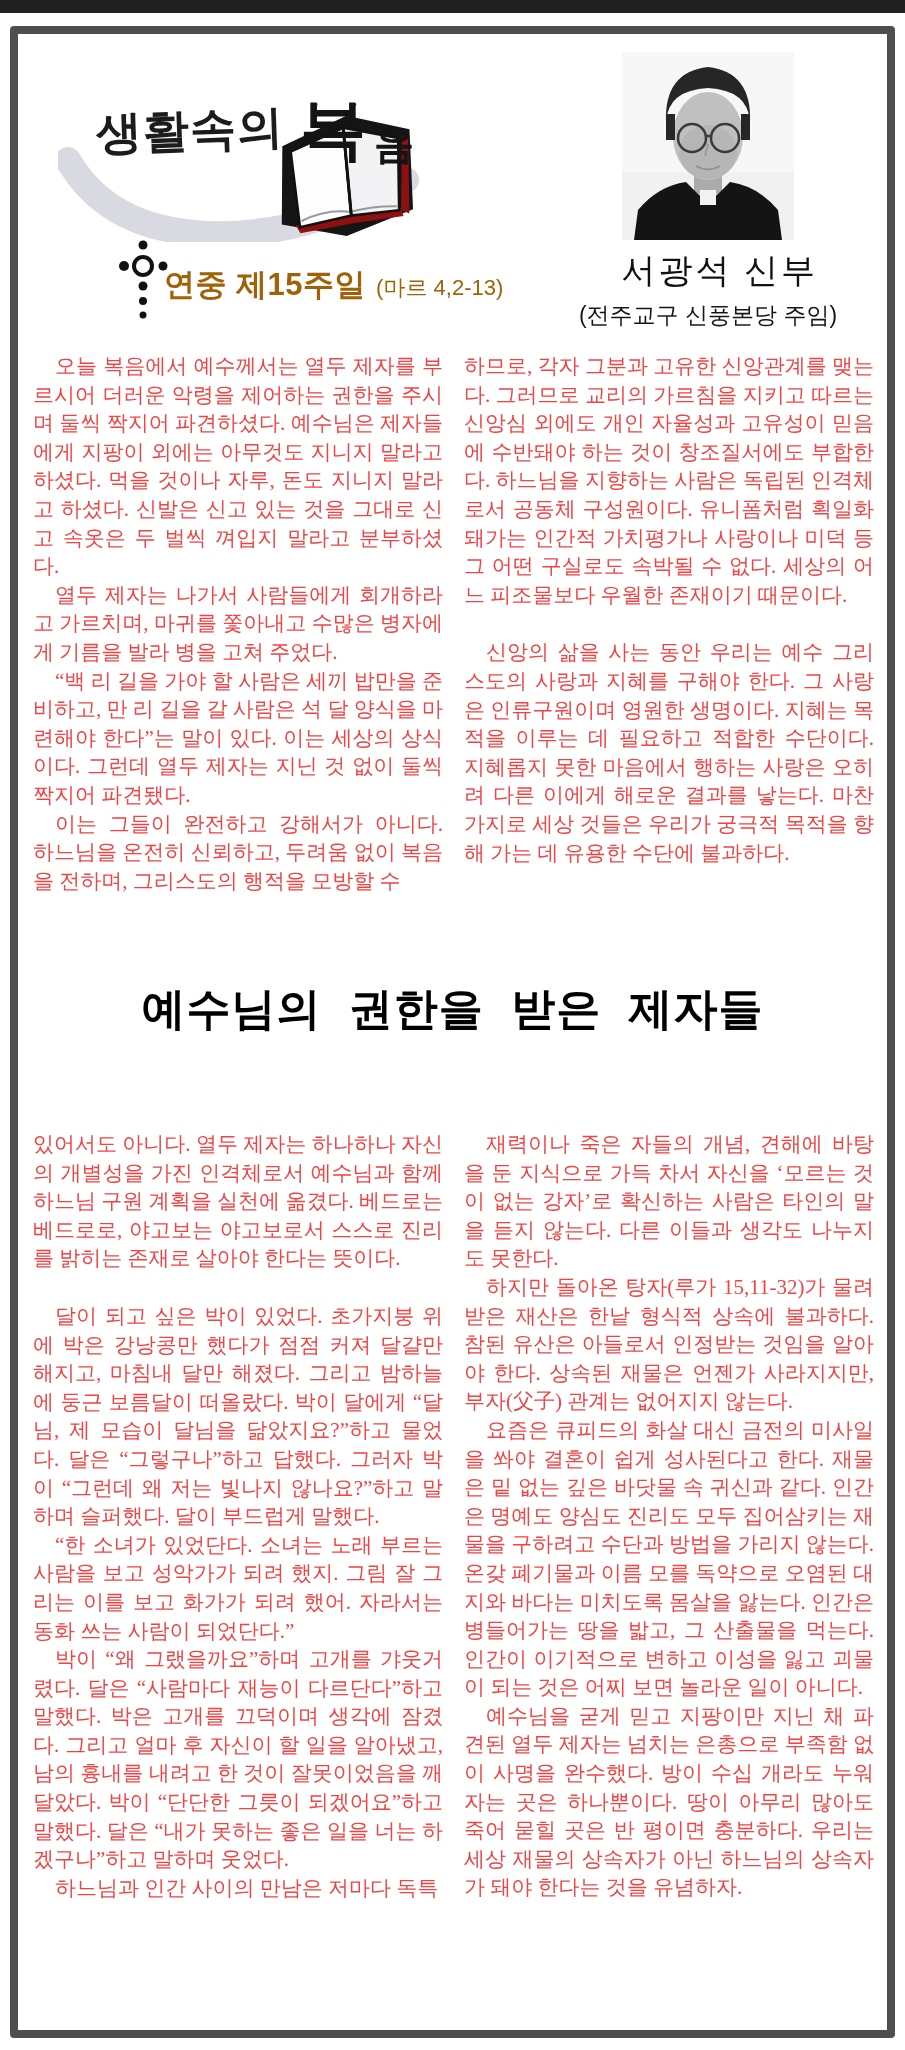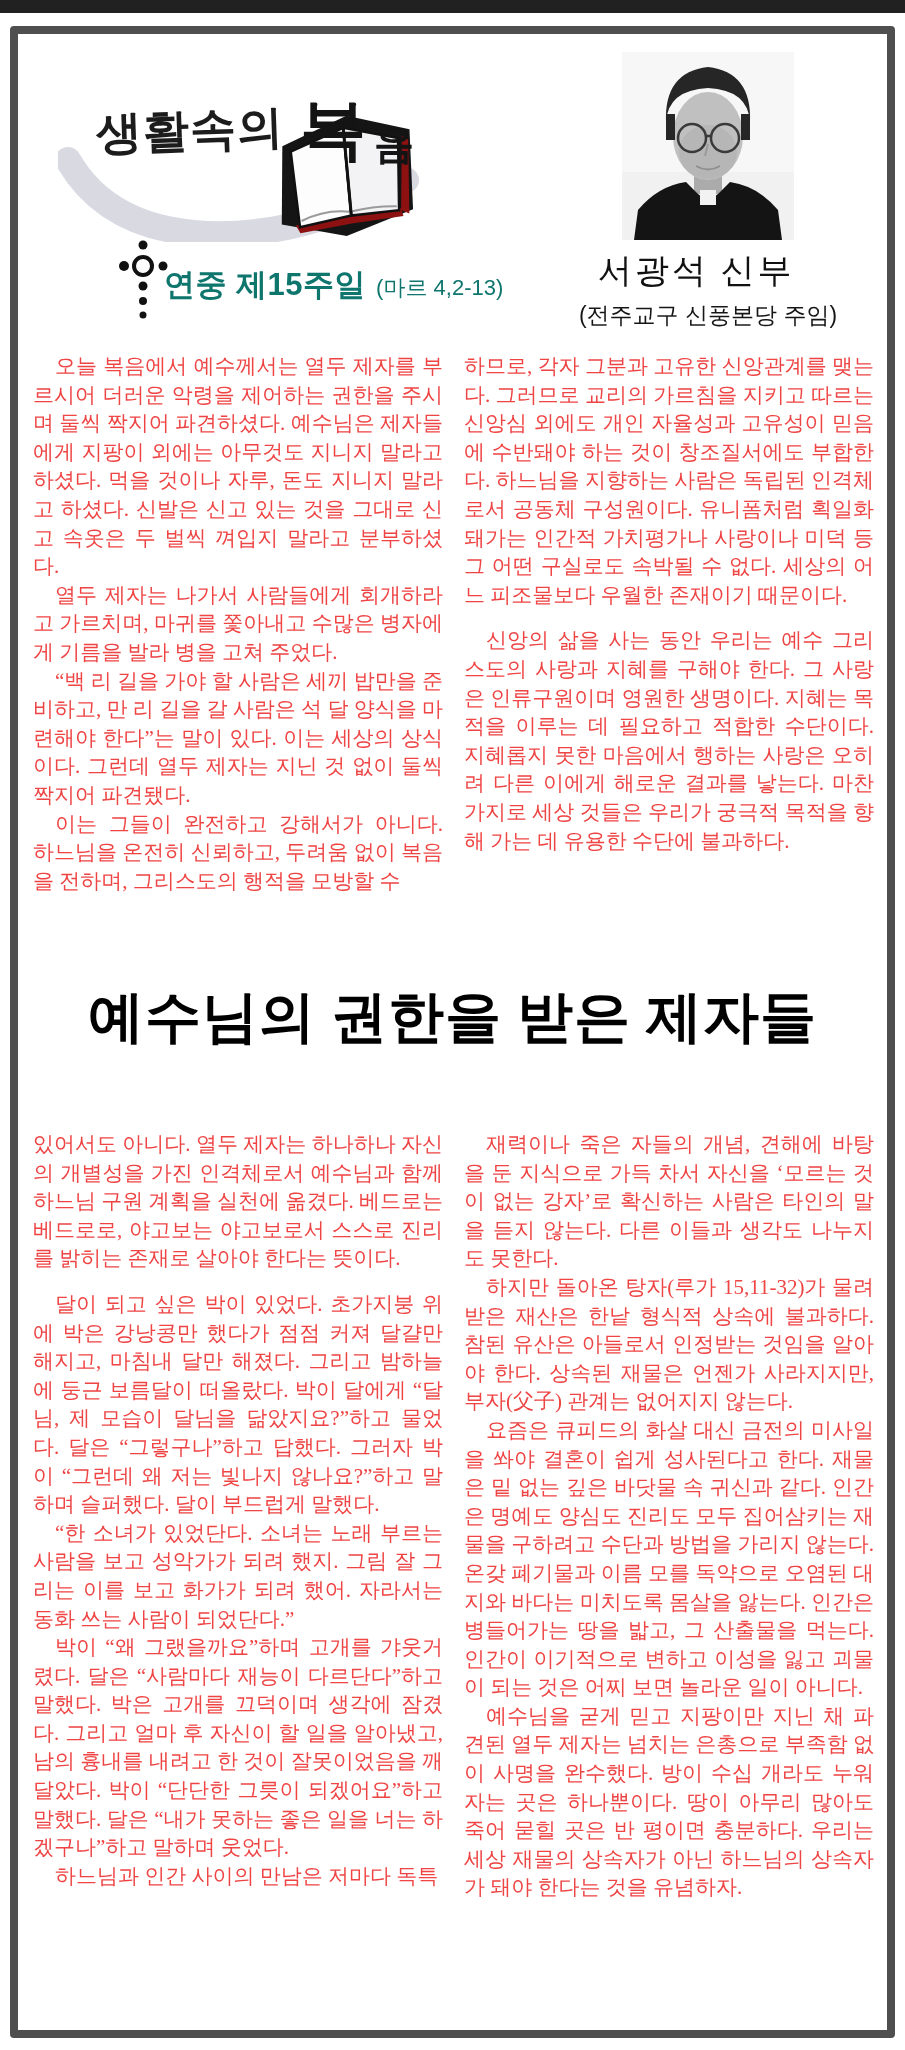--- a/index.html
+++ b/index.html
@@ -17,41 +17,41 @@
     font-size:46px;letter-spacing:1px;color:#1c1c1c;transform:rotate(-2deg);}
   .book{position:absolute;left:258px;top:92px;width:170px;height:152px;z-index:2;}
   .logo-bok{position:absolute;left:300px;top:96px;z-index:3;
     font-family:"Liberation Sans","DejaVu Sans",sans-serif;font-weight:900;
     font-size:66px;line-height:1;color:#141414;}
   .logo-eum{position:absolute;left:374px;top:124px;z-index:3;
     font-family:"Liberation Sans","DejaVu Sans",sans-serif;font-weight:900;
     font-size:40px;line-height:1;color:#141414;}
   .dots{position:absolute;left:116px;top:238px;width:56px;height:84px;}
   .series{position:absolute;left:164px;top:264px;display:flex;align-items:baseline;gap:10px;
-    font-family:"Liberation Sans","DejaVu Sans",sans-serif;color:#0f766e;}
+    font-family:"Liberation Sans","DejaVu Sans",sans-serif;color:#a16207;}
   .series-title{font-size:31px;font-weight:800;letter-spacing:0.5px;}
   .series-ref{font-size:22px;font-weight:400;}
   
   .photo{position:absolute;left:622px;top:52px;width:172px;height:188px;}
-  .author-name{position:absolute;left:598px;top:248px;width:220px;text-align:left;
+  .author-name{position:absolute;left:598px;top:248px;width:220px;text-align:right;
     font-size:34px;letter-spacing:3px;color:#111;}
   .author-affil{position:absolute;left:552px;top:300px;width:312px;text-align:center;
     font-family:"Liberation Sans","DejaVu Sans",sans-serif;font-size:23px;color:#161616;}
   
   .columns{position:absolute;left:33px;width:842px;display:flex;gap:21px;}
   .columns.intro{top:352px;}
   .columns.lower{top:1130px;}
   .col{width:410px;font-size:21px;line-height:28.6px;text-align:justify;color:#ef4444;}
   .para{margin:0;text-indent:1.05em;}
   .para.no-indent{text-indent:0;}
-  .para.gap-before{margin-top:17px;}
+  .para.gap-before{margin-top:29px;}
   
   .headline{position:absolute;top:980px;left:0;width:905px;margin:0;text-align:center;
-    font-family:Liberation Serif, serif;font-weight:900;
-    font-size:56px;letter-spacing:1px;color:#000;}
+    font-family:Liberation Mono, monospace;font-weight:900;
+    font-size:44px;letter-spacing:1px;color:#000;}
 </style>
 </head>
 <body>
 
 <div class="page">
 
   <div class="top-bar"></div>
   <div class="frame"></div>
 
   <svg class="swoosh" viewBox="0 0 362 104">

